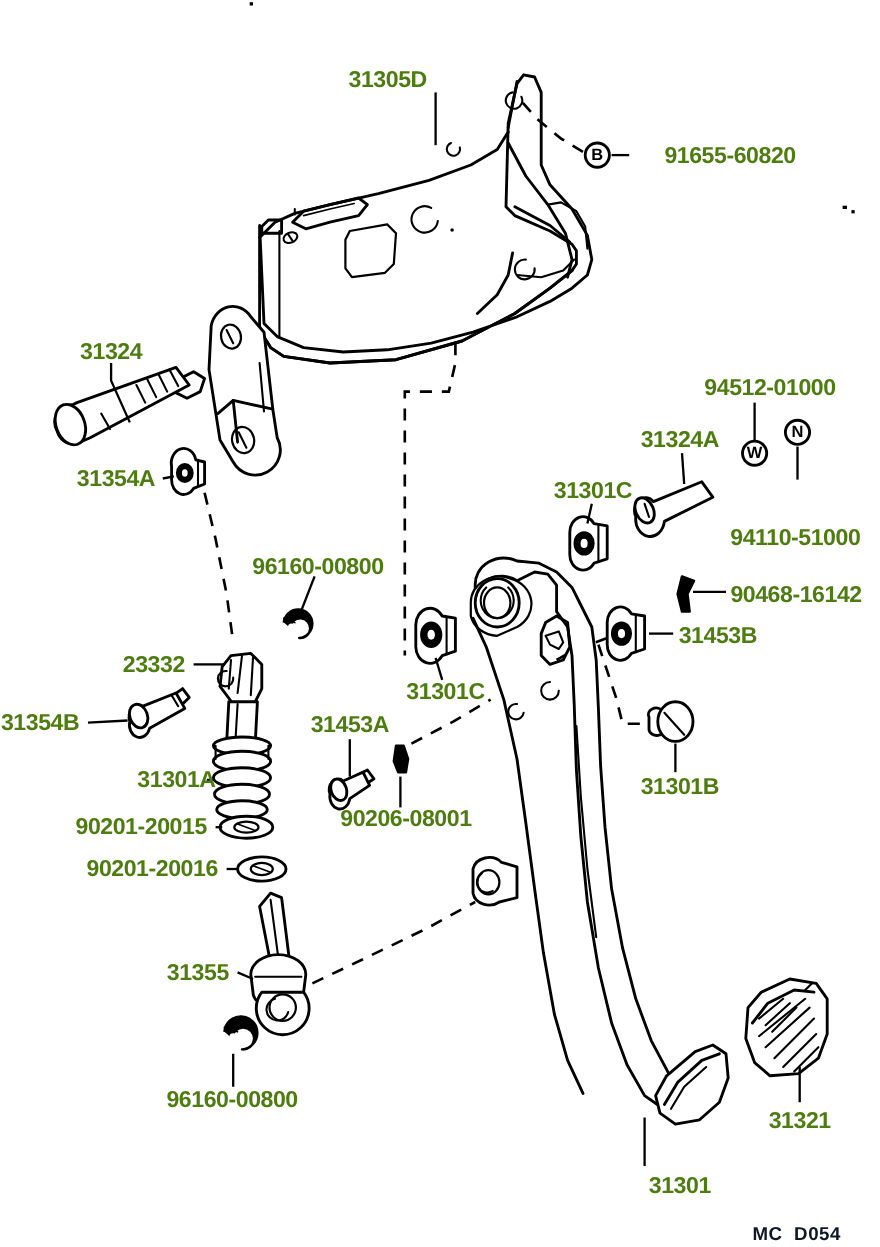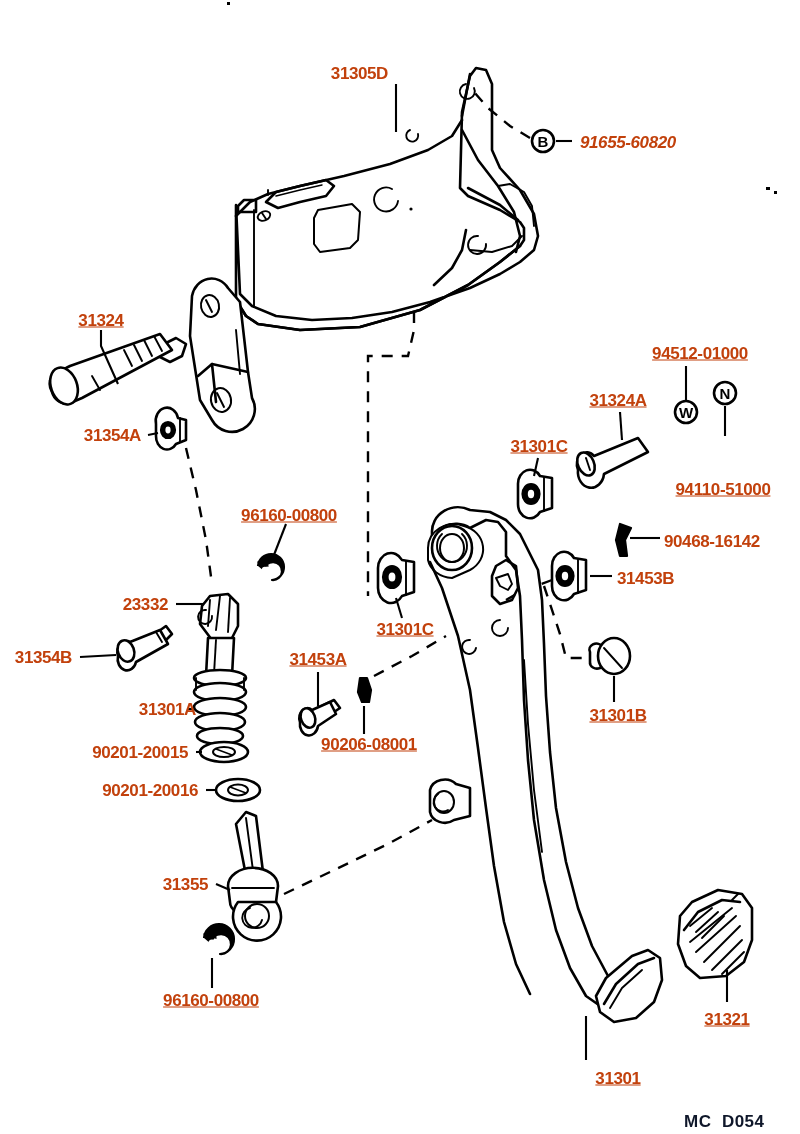--- a/index.html
+++ b/index.html
@@ -20,30 +20,30 @@
     position: absolute;
     left: 0;
     top: 0;
     width: 800px;
     height: 1134px;
   }
   .callout {
     position: absolute;
     font-family: "Liberation Sans", sans-serif;
     font-weight: bold;
-    font-size: 17px;
+    font-size: 21px;
     letter-spacing: -0.4px;
-    color: #c2410c;
+    color: #4d7c0f;
     white-space: nowrap;
     line-height: 1;
     -webkit-font-smoothing: none;
   }
   .callout.anchor-right { transform: translate(-100%, -50%); }
   .callout.anchor-left  { transform: translate(0, -50%); }
-  .callout.anchor-mid   { transform: translate(-50%, -50%); text-decoration: underline; }
+  .callout.anchor-mid   { transform: translate(-50%, -50%); }
   #footer-code {
     position: absolute;
     font-family: "Liberation Sans", sans-serif;
     font-weight: bold;
     font-size: 17px;
     letter-spacing: 0.5px;
     color: #0f172a;
     white-space: pre;
   }
 </style>
@@ -385,21 +385,21 @@
         <text x="15" y="15" text-anchor="middle" dominant-baseline="central" font-family="&quot;Liberation Sans&quot;, sans-serif" font-size="15" font-weight="bold" fill="#000">W</text>
       </svg>
       <svg width="30" height="30" viewBox="0 0 30 30" style="position: absolute; left: 710px; top: 378px;">
         <circle cx="15" cy="15" r="11" fill="#fff" stroke="#000" stroke-width="2.6"></circle>
         <text x="15" y="15" text-anchor="middle" dominant-baseline="central" font-family="&quot;Liberation Sans&quot;, sans-serif" font-size="15" font-weight="bold" fill="#000">N</text>
       </svg>
     </div>
 
   <div id="callout-layer">
       <div class="callout anchor-right" style="left: 388px; top: 73px;">31305D</div>
-      <div class="callout anchor-left" style="left: 580px; top: 142px; font-style: italic;">91655-60820</div>
+      <div class="callout anchor-left" style="left: 604px; top: 142px;">91655-60820</div>
       <div class="callout anchor-mid" style="left: 101px; top: 320px;">31324</div>
       <div class="callout anchor-right" style="left: 141px; top: 435px;">31354A</div>
       <div class="callout anchor-mid" style="left: 700px; top: 353px;">94512-01000</div>
       <div class="callout anchor-mid" style="left: 618px; top: 400px;">31324A</div>
       <div class="callout anchor-mid" style="left: 723px; top: 450px; margin-top: 39px;">94110-51000</div>
       <div class="callout anchor-mid" style="left: 539px; top: 446px;">31301C</div>
       <div class="callout anchor-left" style="left: 664px; top: 541px;">90468-16142</div>
       <div class="callout anchor-mid" style="left: 289px; top: 515px;">96160-00800</div>
       <div class="callout anchor-left" style="left: 617px; top: 578px;">31453B</div>
       <div class="callout anchor-right" style="left: 168px; top: 604px;">23332</div>

